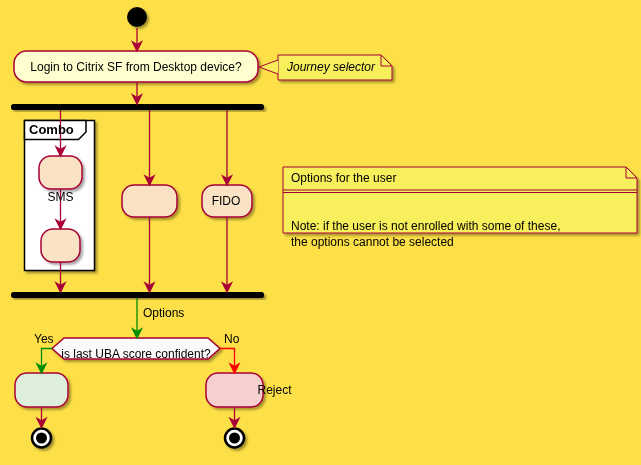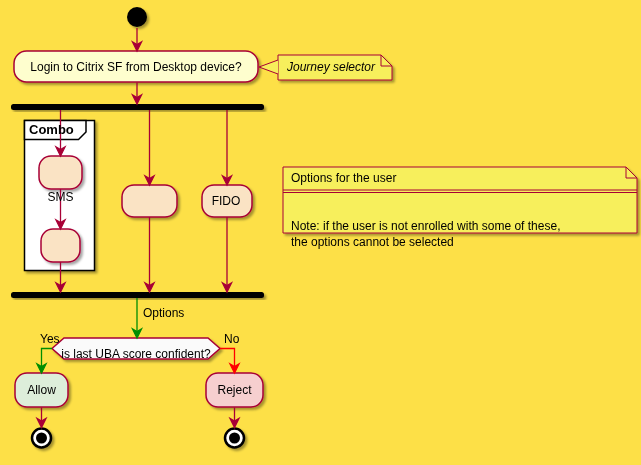--- a/index.html
+++ b/index.html
@@ -108,19 +108,18 @@
   <div class="lbl center" style="left:202px;top:185px;width:48px;height:32px;">FIDO</div>
 
   <div class="lbl" style="left:291px;top:168px;height:21px;line-height:21px;">Options for the user</div>
   <div class="lbl note-body" style="left:291px;top:196px;width:342px;white-space:pre-line;margin-top:23px;">Note: if the user is not enrolled with some of these,
 the options cannot be selected</div>
 
   <div class="lbl" style="left:143px;top:306px;height:14px;">Options</div>
 
   <div class="lbl center" style="left:54px;top:338px;width:164px;height:32px;">is last UBA score confident?</div>
 
-  <div class="lbl" style="left:40px;top:332px;height:14px;">Yes</div>
+  <div class="lbl" style="left:34px;top:332px;height:14px;">Yes</div>
   <div class="lbl" style="left:224px;top:332px;height:14px;">No</div>
 
-  <div class="lbl center" style="left:15px;top:373px;width:53px;height:34px;">Allow</div>
-  <div class="lbl center" style="left:206px;top:373px;width:57px;height:34px;">Reject</div>
+  <div class="lbl center" style="left:206px;top:373px;width:57px;height:34px;padding-left:40px;">Reject</div>
 
 </div>
 
 </body></html>

